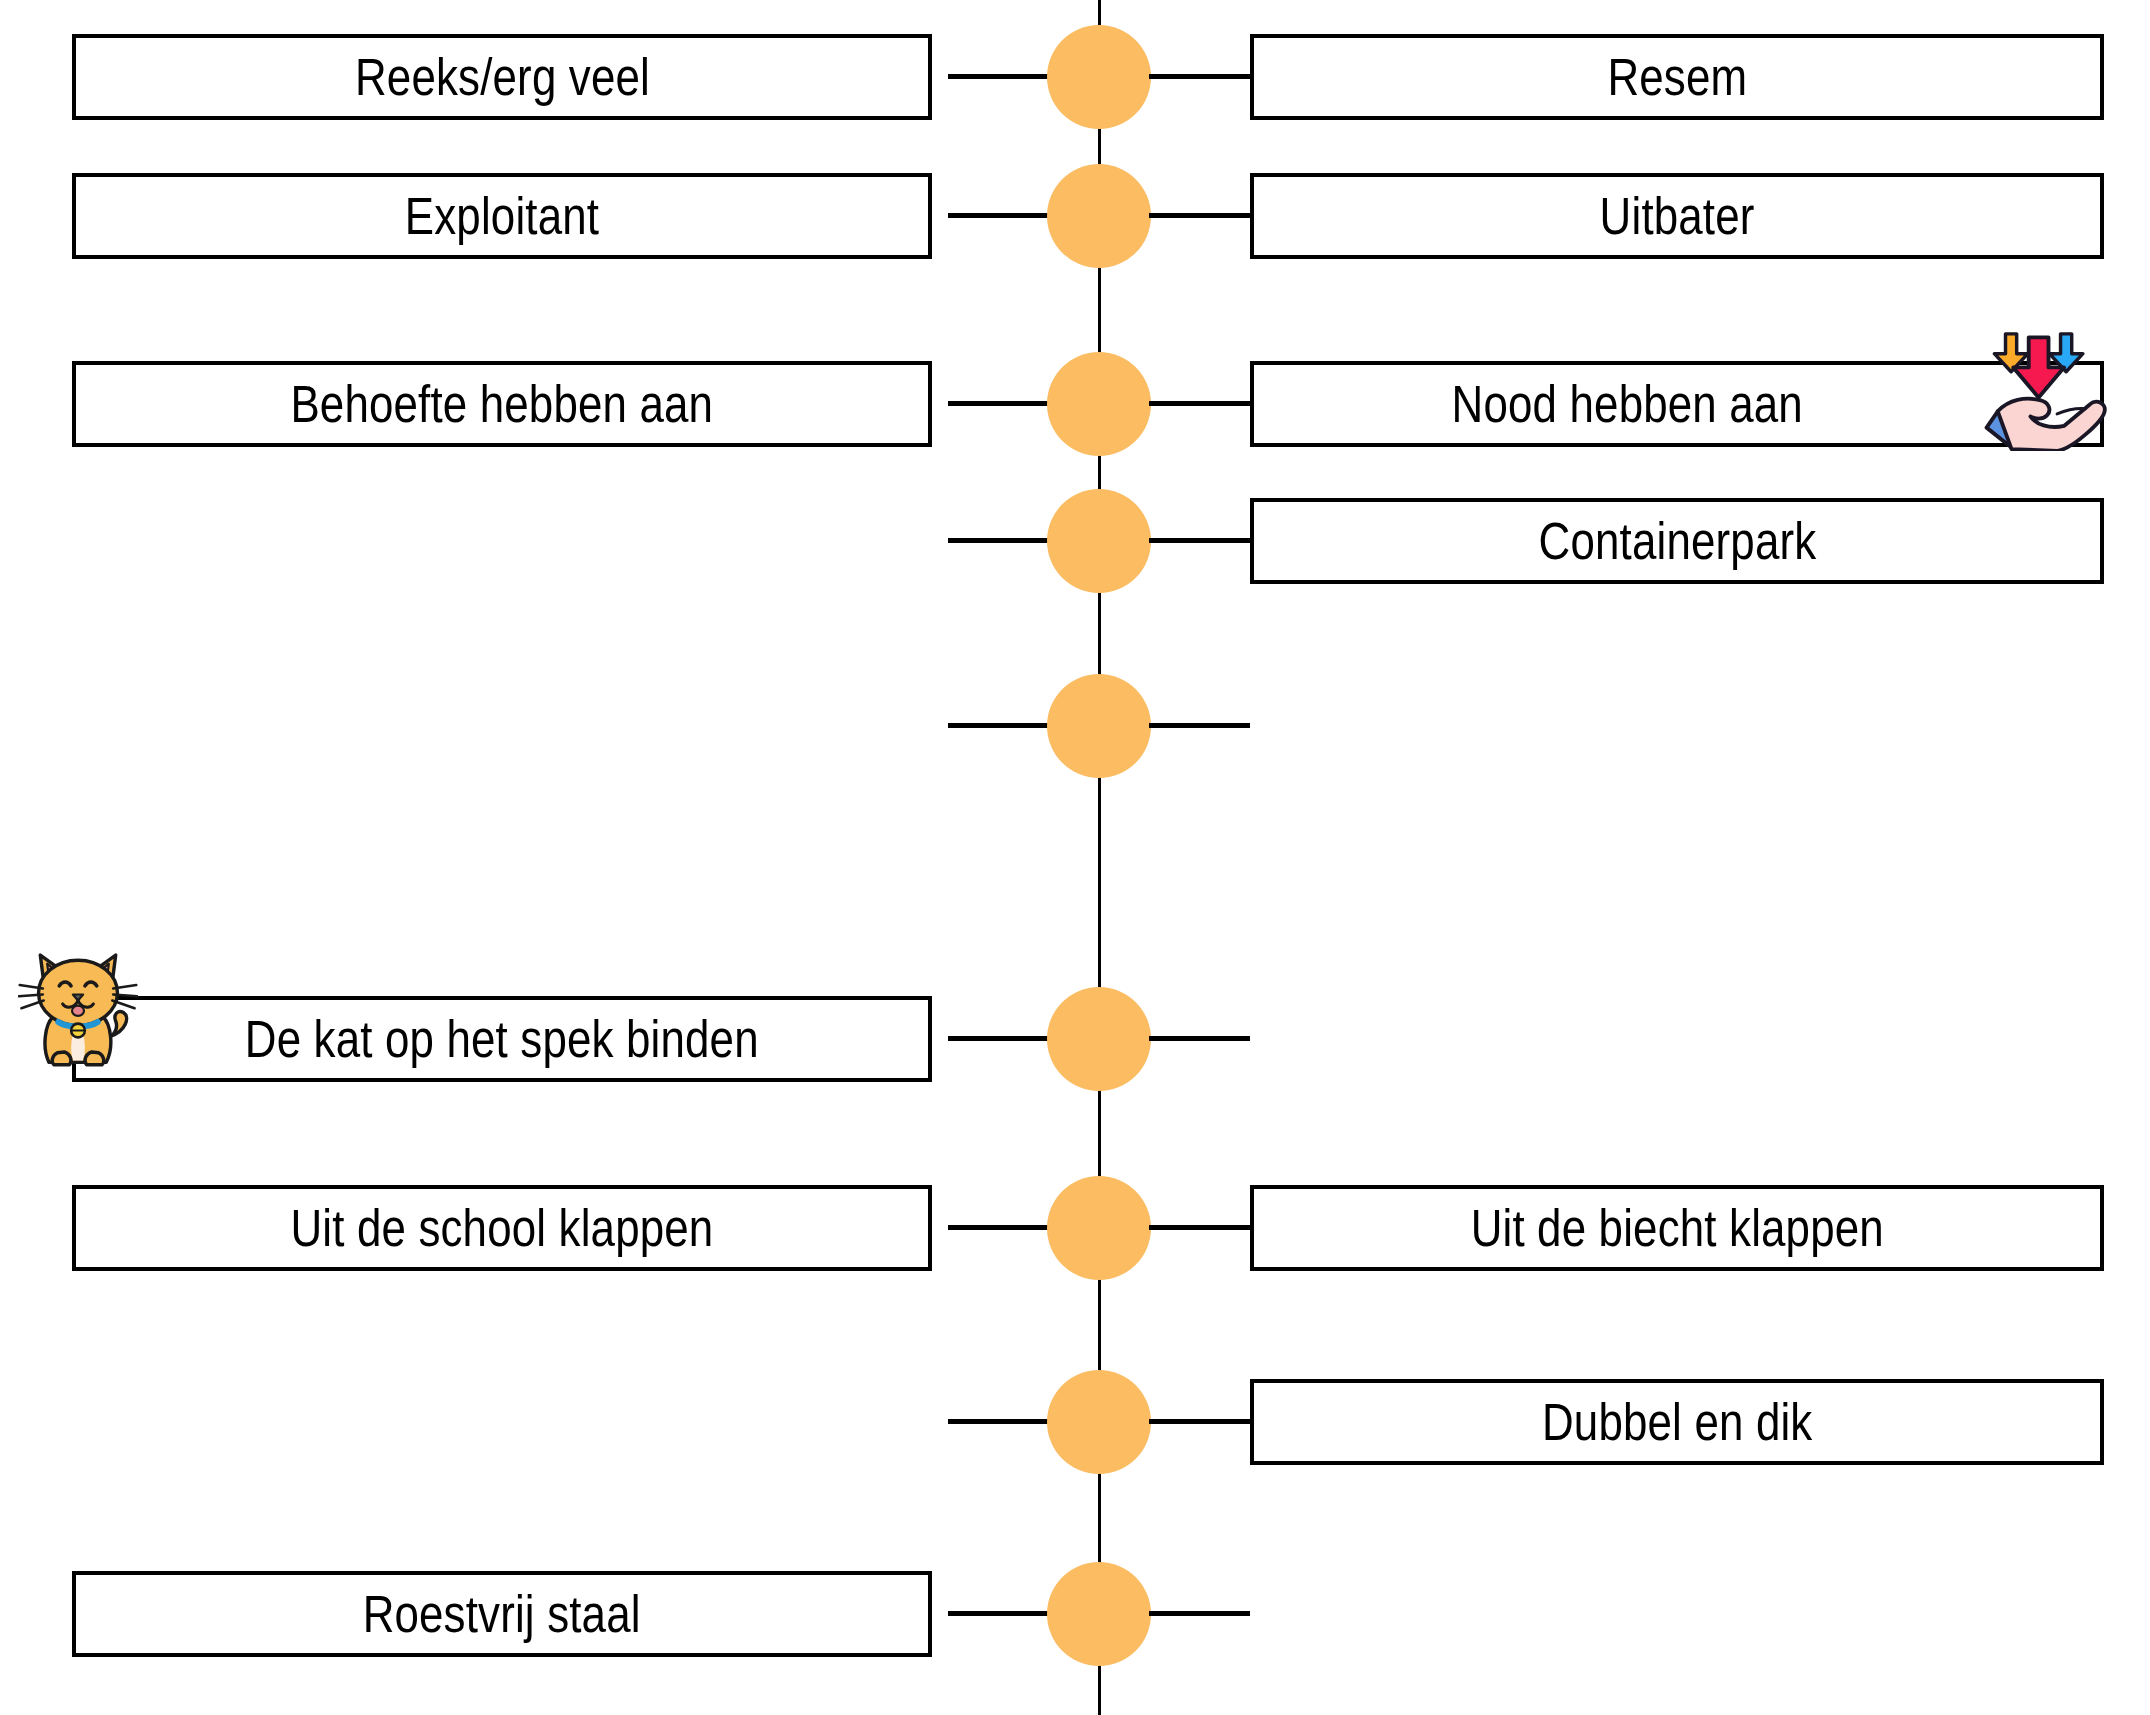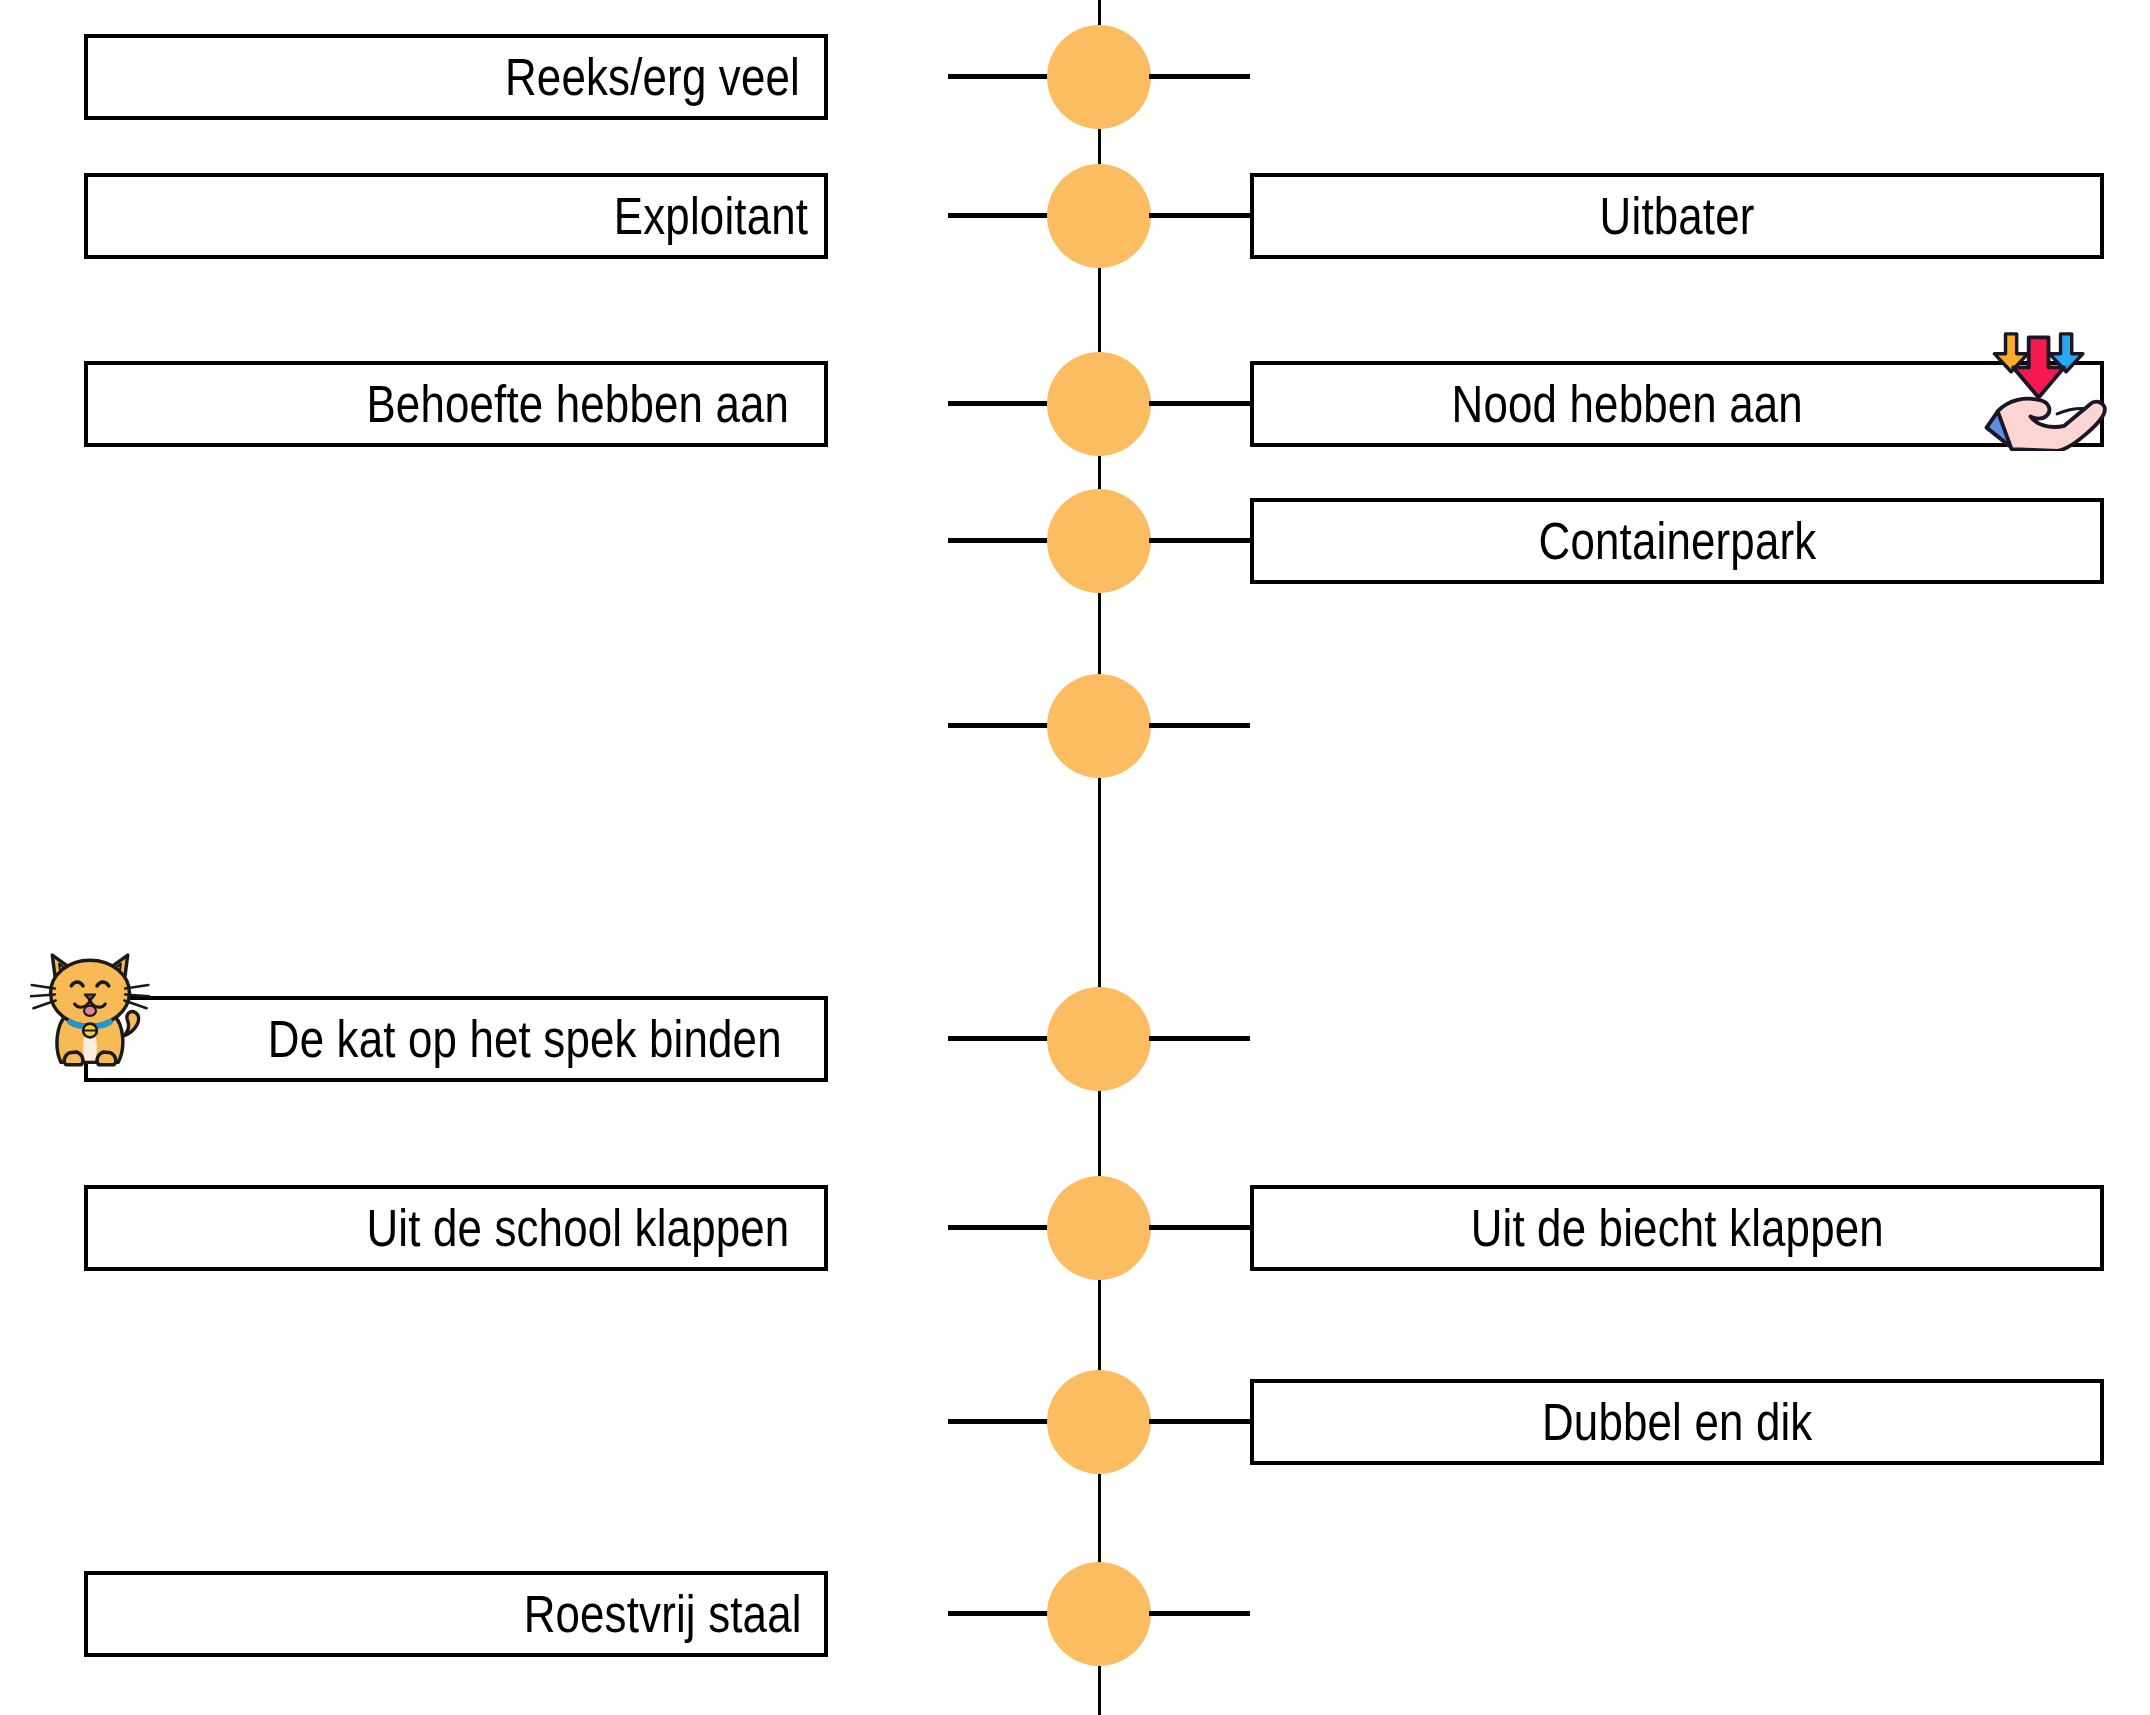--- a/index.html
+++ b/index.html
@@ -41,21 +41,21 @@
     top: 0;
     height: 86px;
     box-sizing: border-box;
     border: 4.7px solid #000000;
     background: #ffffff;
     display: flex;
     align-items: center;
     justify-content: center;
     overflow: visible;
   }
-  .card.left  { left: 84px;  width: 744px; justify-content: flex-end; }
+  .card.left  { left: 72px;  width: 860px; }
   .card.right { left: 1250px; width: 854px; }
 
   .card-label {
     font-family: "Liberation Sans", sans-serif;
     font-size: 51px;
     line-height: 1;
     color: #000000;
     white-space: nowrap;
     transform: scaleX(0.86);
     transform-origin: center center;
@@ -122,20 +122,23 @@
 
   <div class="spine" style="left:1098px;"></div>
 
   <div class="row" style="top:34px;">
     <div class="card left">
       <span class="card-label">Reeks/erg veel</span>
     </div>
     <div class="stub l"></div>
     <div class="node"></div>
     <div class="stub r"></div>
+    <div class="card right">
+      <span class="card-label">Resem</span>
+    </div>
   </div>
 
   <div class="row" style="top:173px;">
     <div class="card left">
       <span class="card-label">Exploitant</span>
     </div>
     <div class="stub l"></div>
     <div class="node"></div>
     <div class="stub r"></div>
     <div class="card right">

